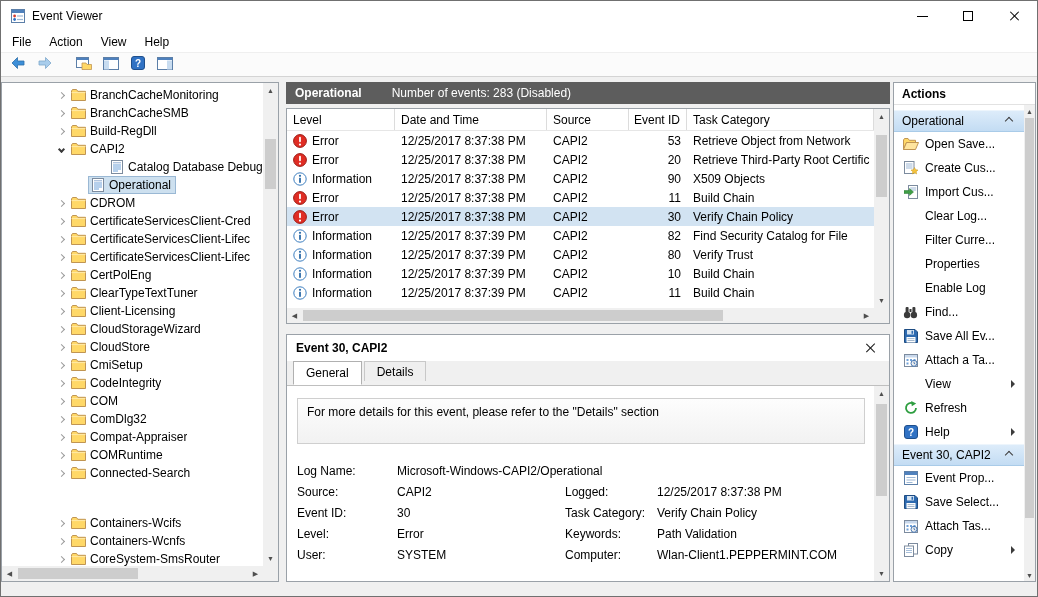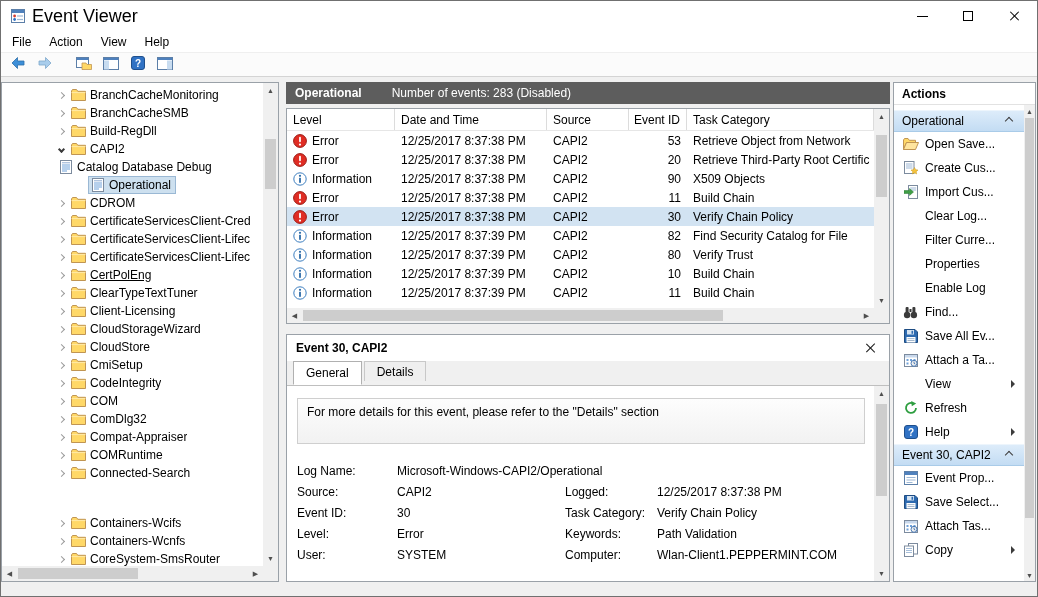--- a/index.html
+++ b/index.html
@@ -4,21 +4,21 @@
 <style>
   * { margin:0; padding:0; box-sizing:border-box; }
   html,body { width:1038px; height:597px; overflow:hidden; }
   body { font-family:"Liberation Sans","DejaVu Sans",sans-serif; font-size:12px; color:#000; background:#fff; }
 
   .window { width:1038px; height:597px; border:1px solid #707070; background:#f0f0f0; display:flex; flex-direction:column; }
 
   
   .titlebar { height:30px; background:#fff; display:flex; align-items:center; flex:0 0 auto; }
   .app-icon { width:16px; height:16px; margin:0 6px 0 9px; flex:0 0 auto; }
-  .title-text { font-size:18px;text-align:right; }
+  .title-text { font-size:12px;text-align:right; }
   .caption { margin-left:auto; display:flex; height:100%; }
   .cap-btn { width:46px; height:100%; display:flex; align-items:center; justify-content:center; }
   .min-glyph { width:11px; height:1px; background:#000; }
   .max-glyph { width:10px; height:10px; border:1px solid #000; }
   .x-glyph { position:relative; width:12px; height:12px; }
   .x-glyph::before,.x-glyph::after { content:""; position:absolute; left:5.5px; top:0; width:1px; height:12px; background:#000; }
   .x-glyph::before { transform:rotate(45deg); }
   .x-glyph::after  { transform:rotate(-45deg); }
 
   
@@ -234,21 +234,21 @@
             <span class="selbox">
               <span class="icon">
                 <svg width="15" height="12" viewBox="0 0 15 12">
                   <path d="M0.5 11.5 V2 L1.5 0.5 H5.5 L6.8 2.3 H14.5 V11.5 Z" fill="#ffd868" stroke="#c09553"></path>
                   <path d="M0.5 3.6 H14.5" stroke="#ffe9a8" fill="none"></path>
                 </svg>
               </span>
               <span class="lab">CAPI2</span>
             </span>
           </div>
-          <div class="tree-item" style="padding-left: 40px;">
+          <div class="tree-item" style="padding-left: 91px;">
             <span class="chev none"></span>
             <span class="selbox">
               <span class="icon">
                 <svg width="14" height="14" viewBox="0 0 14 14">
                   <rect x="1.5" y="0.5" width="11" height="13" fill="#fff" stroke="#7c8b9e"></rect>
                   <rect x="3" y="2" width="8" height="1.4" fill="#b0c4de"></rect>
                   <rect x="3" y="4.5" width="8" height="1" fill="#6fa1d9"></rect>
                   <rect x="3" y="6.5" width="8" height="1" fill="#6fa1d9"></rect>
                   <rect x="3" y="8.5" width="8" height="1" fill="#6fa1d9"></rect>
                   <rect x="3" y="10.5" width="5" height="1" fill="#6fa1d9"></rect>
@@ -322,21 +322,21 @@
             <span class="selbox">
               <span class="icon">
                 <svg width="15" height="12" viewBox="0 0 15 12">
                   <path d="M0.5 11.5 V2 L1.5 0.5 H5.5 L6.8 2.3 H14.5 V11.5 Z" fill="#ffd868" stroke="#c09553"></path>
                   <path d="M0.5 3.6 H14.5" stroke="#ffe9a8" fill="none"></path>
                 </svg>
               </span>
               <span class="lab">CertificateServicesClient-Lifec</span>
             </span>
           </div>
-          <div class="tree-item" style="padding-left: 52px; text-decoration: underline;">
+          <div class="tree-item" style="padding-left: 52px;">
             <span class="chev collapsed">
               <i></i>
             </span>
             <span class="selbox">
               <span class="icon">
                 <svg width="15" height="12" viewBox="0 0 15 12">
                   <path d="M0.5 11.5 V2 L1.5 0.5 H5.5 L6.8 2.3 H14.5 V11.5 Z" fill="#ffd868" stroke="#c09553"></path>
                   <path d="M0.5 3.6 H14.5" stroke="#ffe9a8" fill="none"></path>
                 </svg>
               </span>

